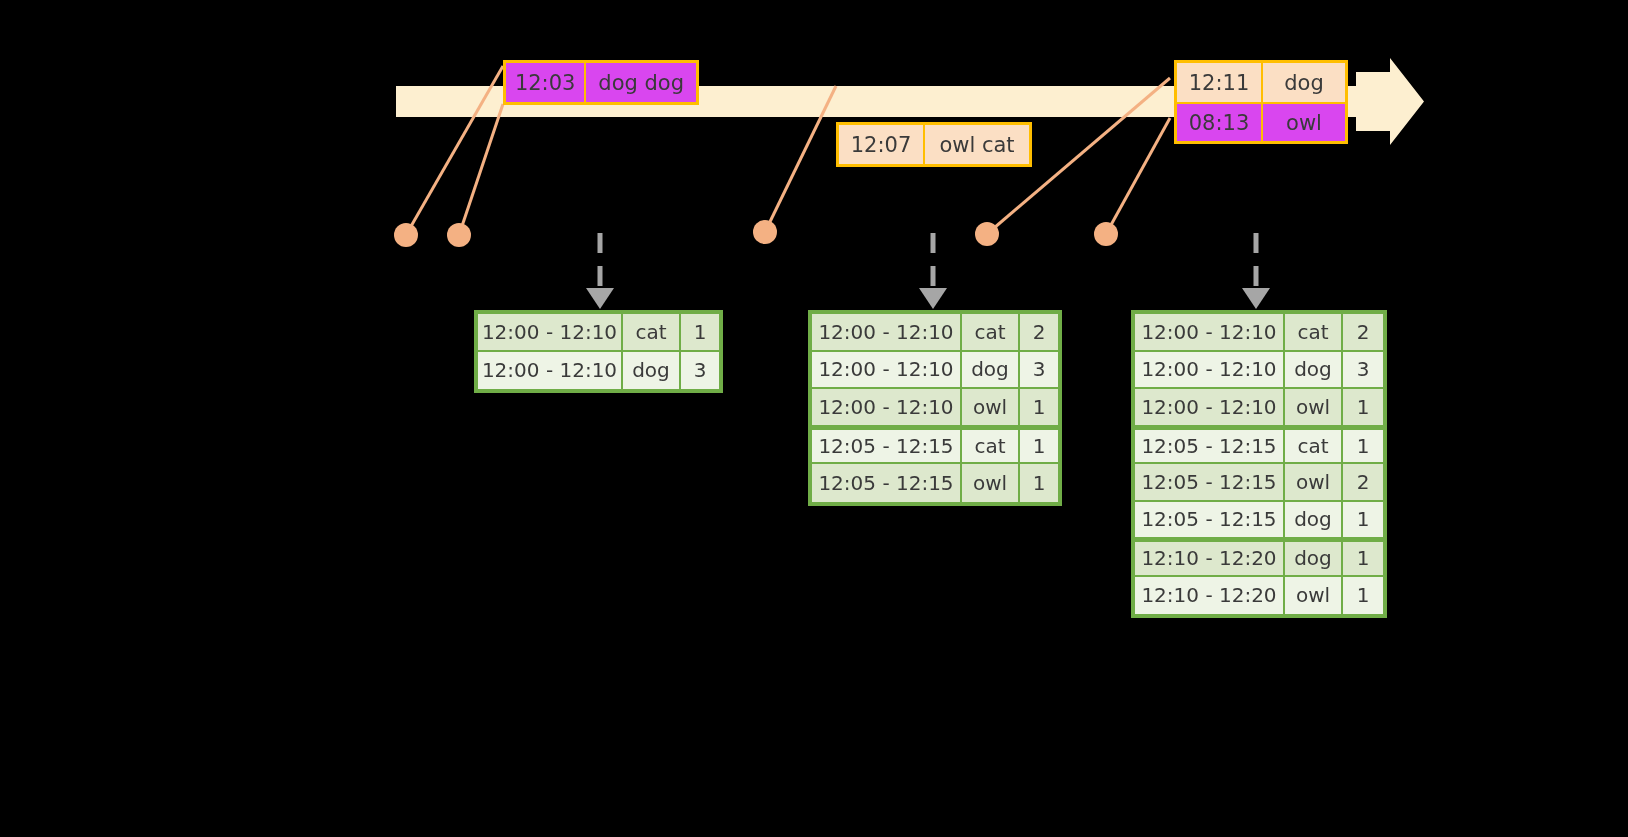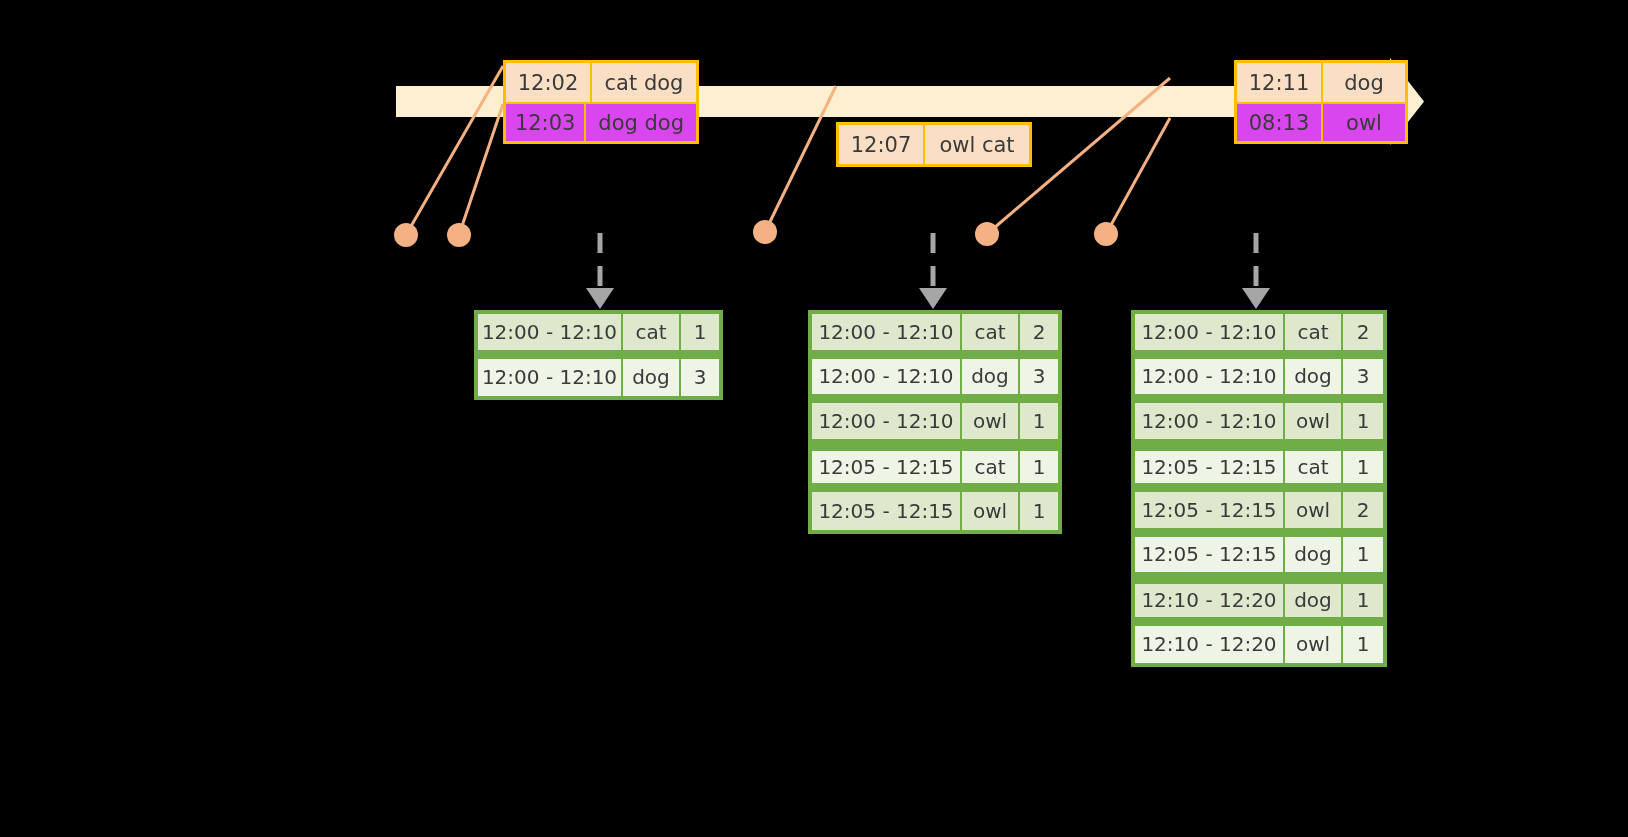--- a/index.html
+++ b/index.html
@@ -56,21 +56,21 @@
     padding: 0 12px;
   }
 
   
   .result-table {
     position: absolute;
     border: 4px solid #70AD47;
     background: #70AD47;
     display: flex;
     flex-direction: column;
-    gap: 7px;
+    gap: 0;
   }
   .res-row {
     display: flex;
     height: 37.5px;
     align-items: stretch;
   }
   .res-row .rcell {
     display: flex;
     align-items: center;
     justify-content: center;
@@ -134,38 +134,34 @@
       <line x1="1256" y1="233" x2="1256" y2="290"></line>
     </g>
     <g fill="#A6A6A6">
       <path d="M 586 288 L 614 288 L 600 309 Z"></path>
       <path d="M 919 288 L 947 288 L 933 309 Z"></path>
       <path d="M 1242 288 L 1270 288 L 1256 309 Z"></path>
     </g>
   </svg>
 
   <div class="event-box" style="left:503px; top:60px; width:196px;">
-    <div class="event-row alt">
-      <div class="cell time">12:02</div>
-      <div class="cell payload">cat dog</div>
-    </div>
     <div class="event-row">
       <div class="cell time">12:03</div>
       <div class="cell payload">dog dog</div>
     </div>
   </div>
 
   <div class="event-box" style="left:836px; top:81px; width:196px;margin-top:41px;">
     <div class="event-row alt">
       <div class="cell time">12:07</div>
       <div class="cell payload">owl cat</div>
     </div>
   </div>
 
-  <div class="event-box" style="left:1234px; top:60px; width:174px;">
+  <div class="event-box" style="left:1174px; top:60px; width:174px;">
     <div class="event-row alt">
       <div class="cell time">12:11</div>
       <div class="cell payload">dog</div>
     </div>
     <div class="event-row">
       <div class="cell time">08:13</div>
       <div class="cell payload">owl</div>
     </div>
   </div>
 

